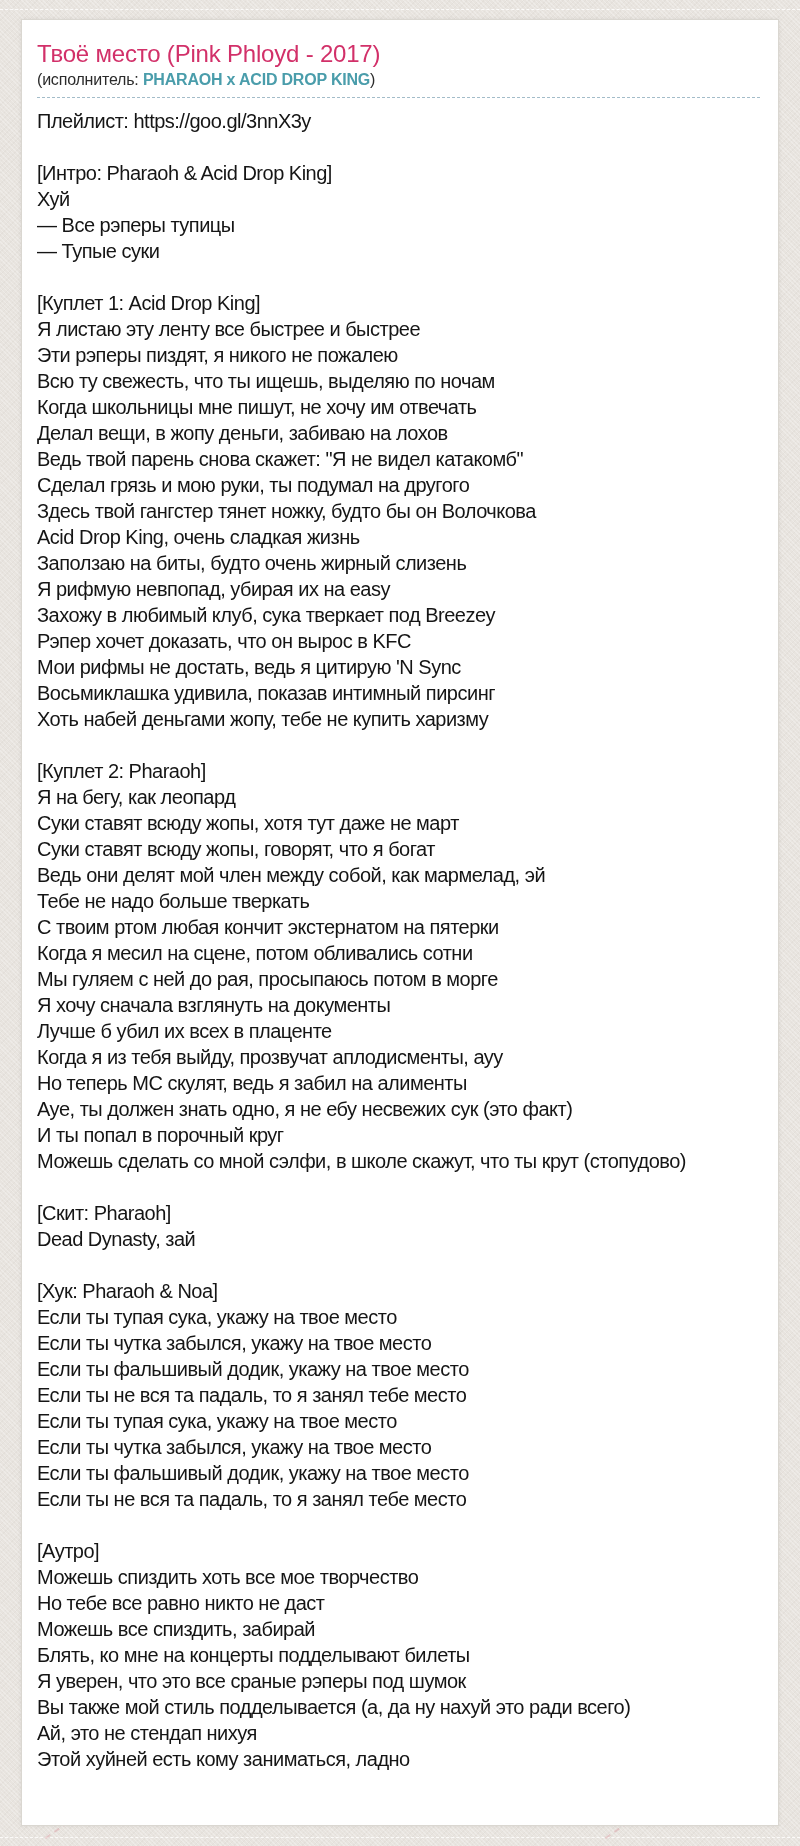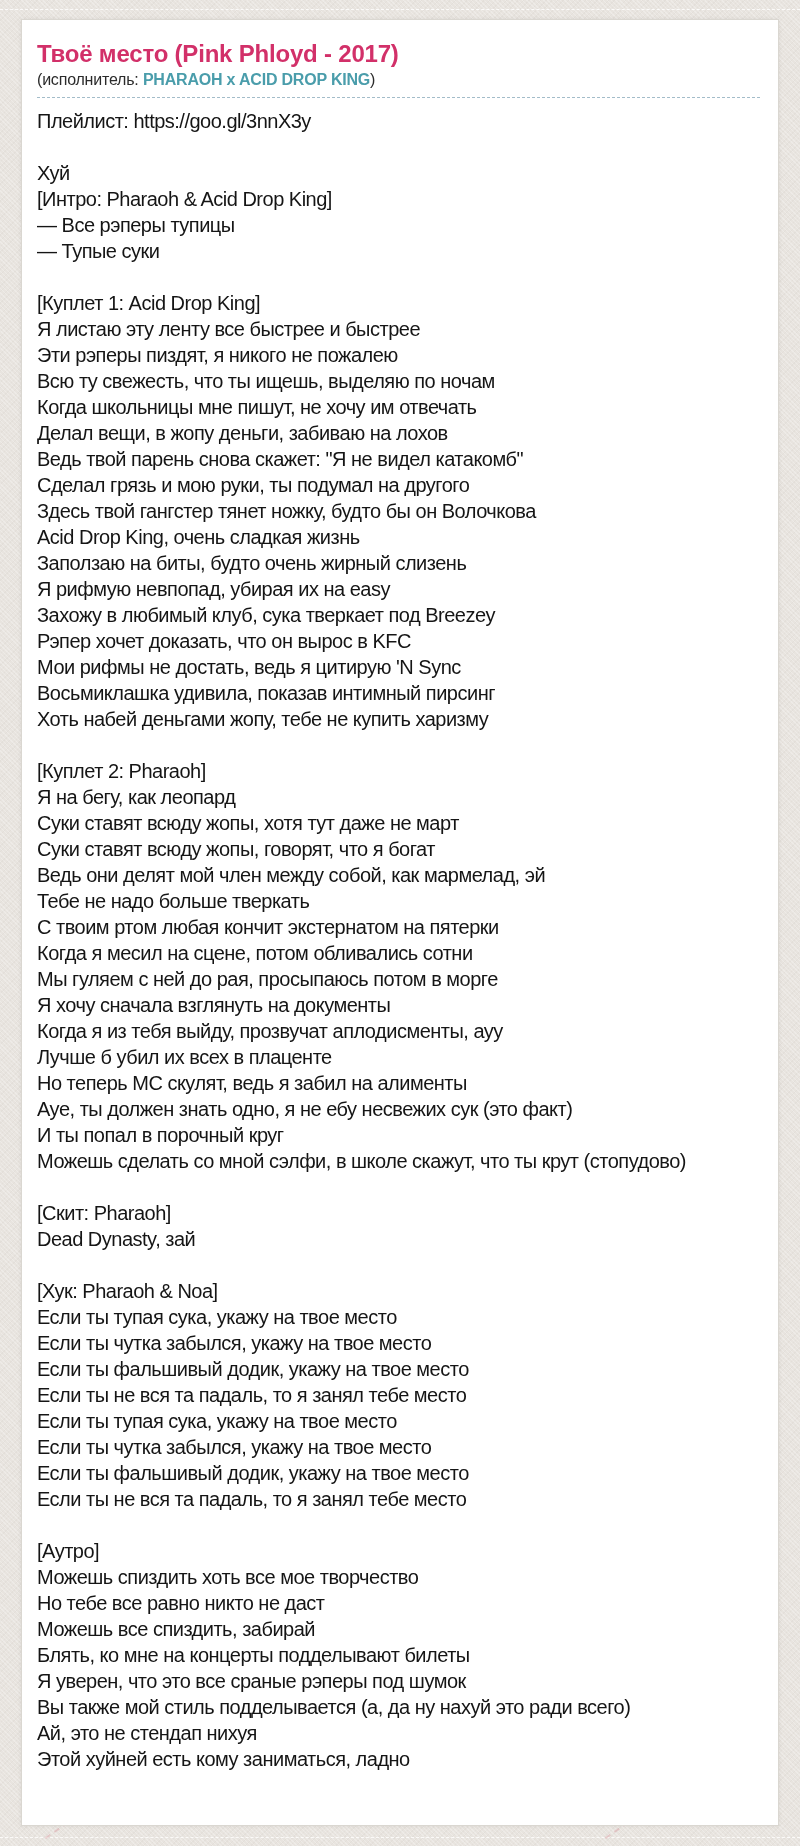--- a/index.html
+++ b/index.html
@@ -41,21 +41,21 @@
     border: 1px solid #dad7d1;
     box-shadow: 0 0 4px rgba(0,0,0,0.07);
     box-sizing: border-box;
   }
   .content {
     padding: 20px 18px 0 15px;
   }
   .song-title {
     margin: 0;
     font-size: 24px;
-    font-weight: bold;
+    font-weight: normal;
     line-height: 28px;
     color: #d23069;
     letter-spacing: -0.2px;
   }
   .artist-line {
     margin-top: 2px;
     font-size: 16px;
     line-height: 20px;
     color: #2b2b2b;
     padding-bottom: 7px;
@@ -91,22 +91,22 @@
 
     <h1 class="song-title">Твоё место (Pink Phloyd - 2017)</h1>
 
     <div class="artist-line"><span>(исполнитель: </span><a class="artist-link">PHARAOH x ACID DROP KING</a><span>)</span></div>
 
     <div class="lyrics-block">
         <div class="stanza">
           <div class="line">Плейлист: https://goo.gl/3nnX3y</div>
         </div>
         <div class="stanza">
+          <div class="line">[Интро: Pharaoh &amp; Acid Drop King]</div>
           <div class="line">Хуй</div>
-          <div class="line">[Интро: Pharaoh &amp; Acid Drop King]</div>
           <div class="line">— Все рэперы тупицы</div>
           <div class="line">— Тупые суки</div>
         </div>
         <div class="stanza">
           <div class="line">[Куплет 1: Acid Drop King]</div>
           <div class="line">Я листаю эту ленту все быстрее и быстрее</div>
           <div class="line">Эти рэперы пиздят, я никого не пожалею</div>
           <div class="line">Всю ту свежесть, что ты ищешь, выделяю по ночам</div>
           <div class="line">Когда школьницы мне пишут, не хочу им отвечать</div>
           <div class="line">Делал вещи, в жопу деньги, забиваю на лохов</div>
@@ -126,22 +126,22 @@
           <div class="line">[Куплет 2: Pharaoh]</div>
           <div class="line">Я на бегу, как леопард</div>
           <div class="line">Суки ставят всюду жопы, хотя тут даже не март</div>
           <div class="line">Суки ставят всюду жопы, говорят, что я богат</div>
           <div class="line">Ведь они делят мой член между собой, как мармелад, эй</div>
           <div class="line">Тебе не надо больше тверкать</div>
           <div class="line">С твоим ртом любая кончит экстернатом на пятерки</div>
           <div class="line">Когда я месил на сцене, потом обливались сотни</div>
           <div class="line">Мы гуляем с ней до рая, просыпаюсь потом в морге</div>
           <div class="line">Я хочу сначала взглянуть на документы</div>
+          <div class="line">Лучше б убил их всех в плаценте</div>
           <div class="line">Когда я из тебя выйду, прозвучат аплодисменты, ауу</div>
-          <div class="line">Лучше б убил их всех в плаценте</div>
           <div class="line">Но теперь MC скулят, ведь я забил на алименты</div>
           <div class="line">Ауе, ты должен знать одно, я не ебу несвежих сук (это факт)</div>
           <div class="line">И ты попал в порочный круг</div>
           <div class="line">Можешь сделать со мной сэлфи, в школе скажут, что ты крут (стопудово)</div>
         </div>
         <div class="stanza">
           <div class="line">[Скит: Pharaoh]</div>
           <div class="line">Dead Dynasty, зай</div>
         </div>
         <div class="stanza">

